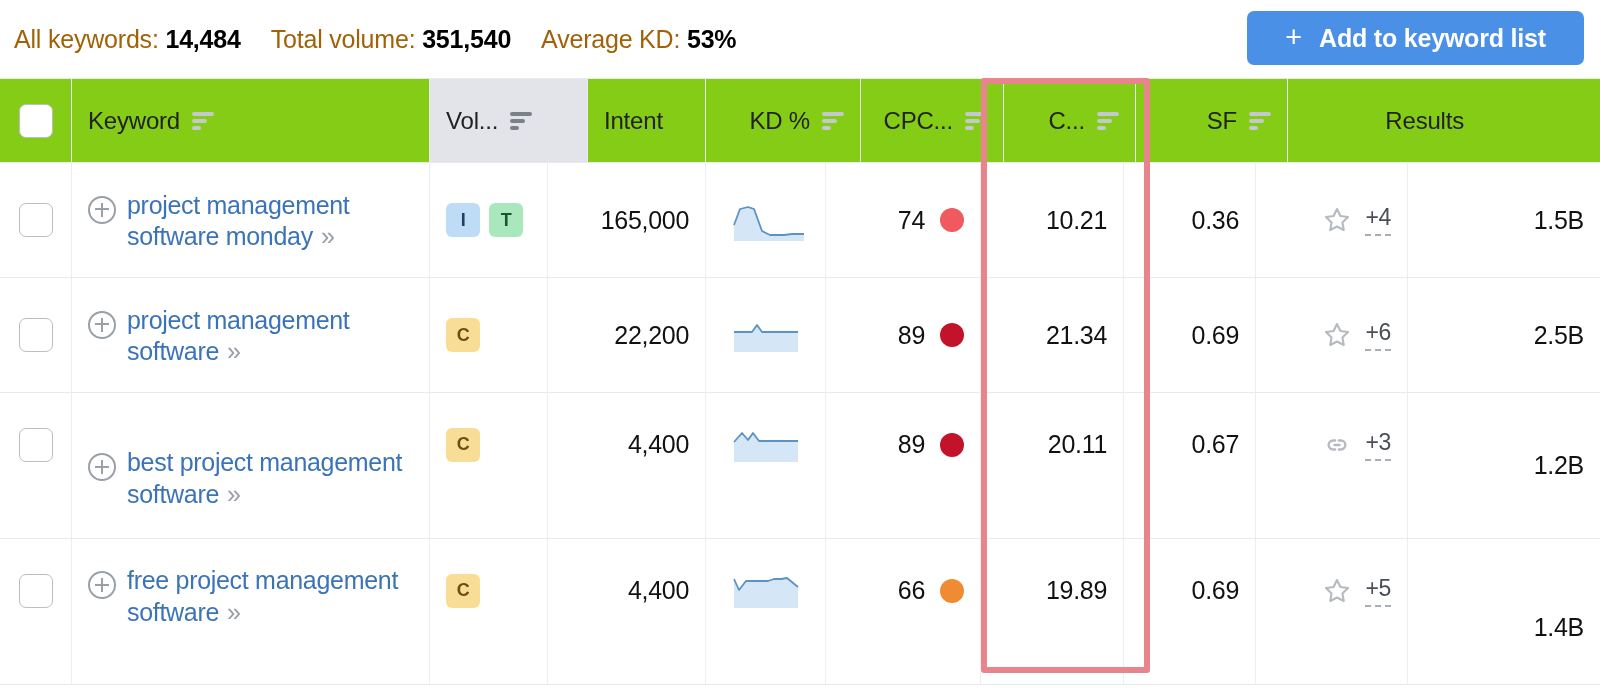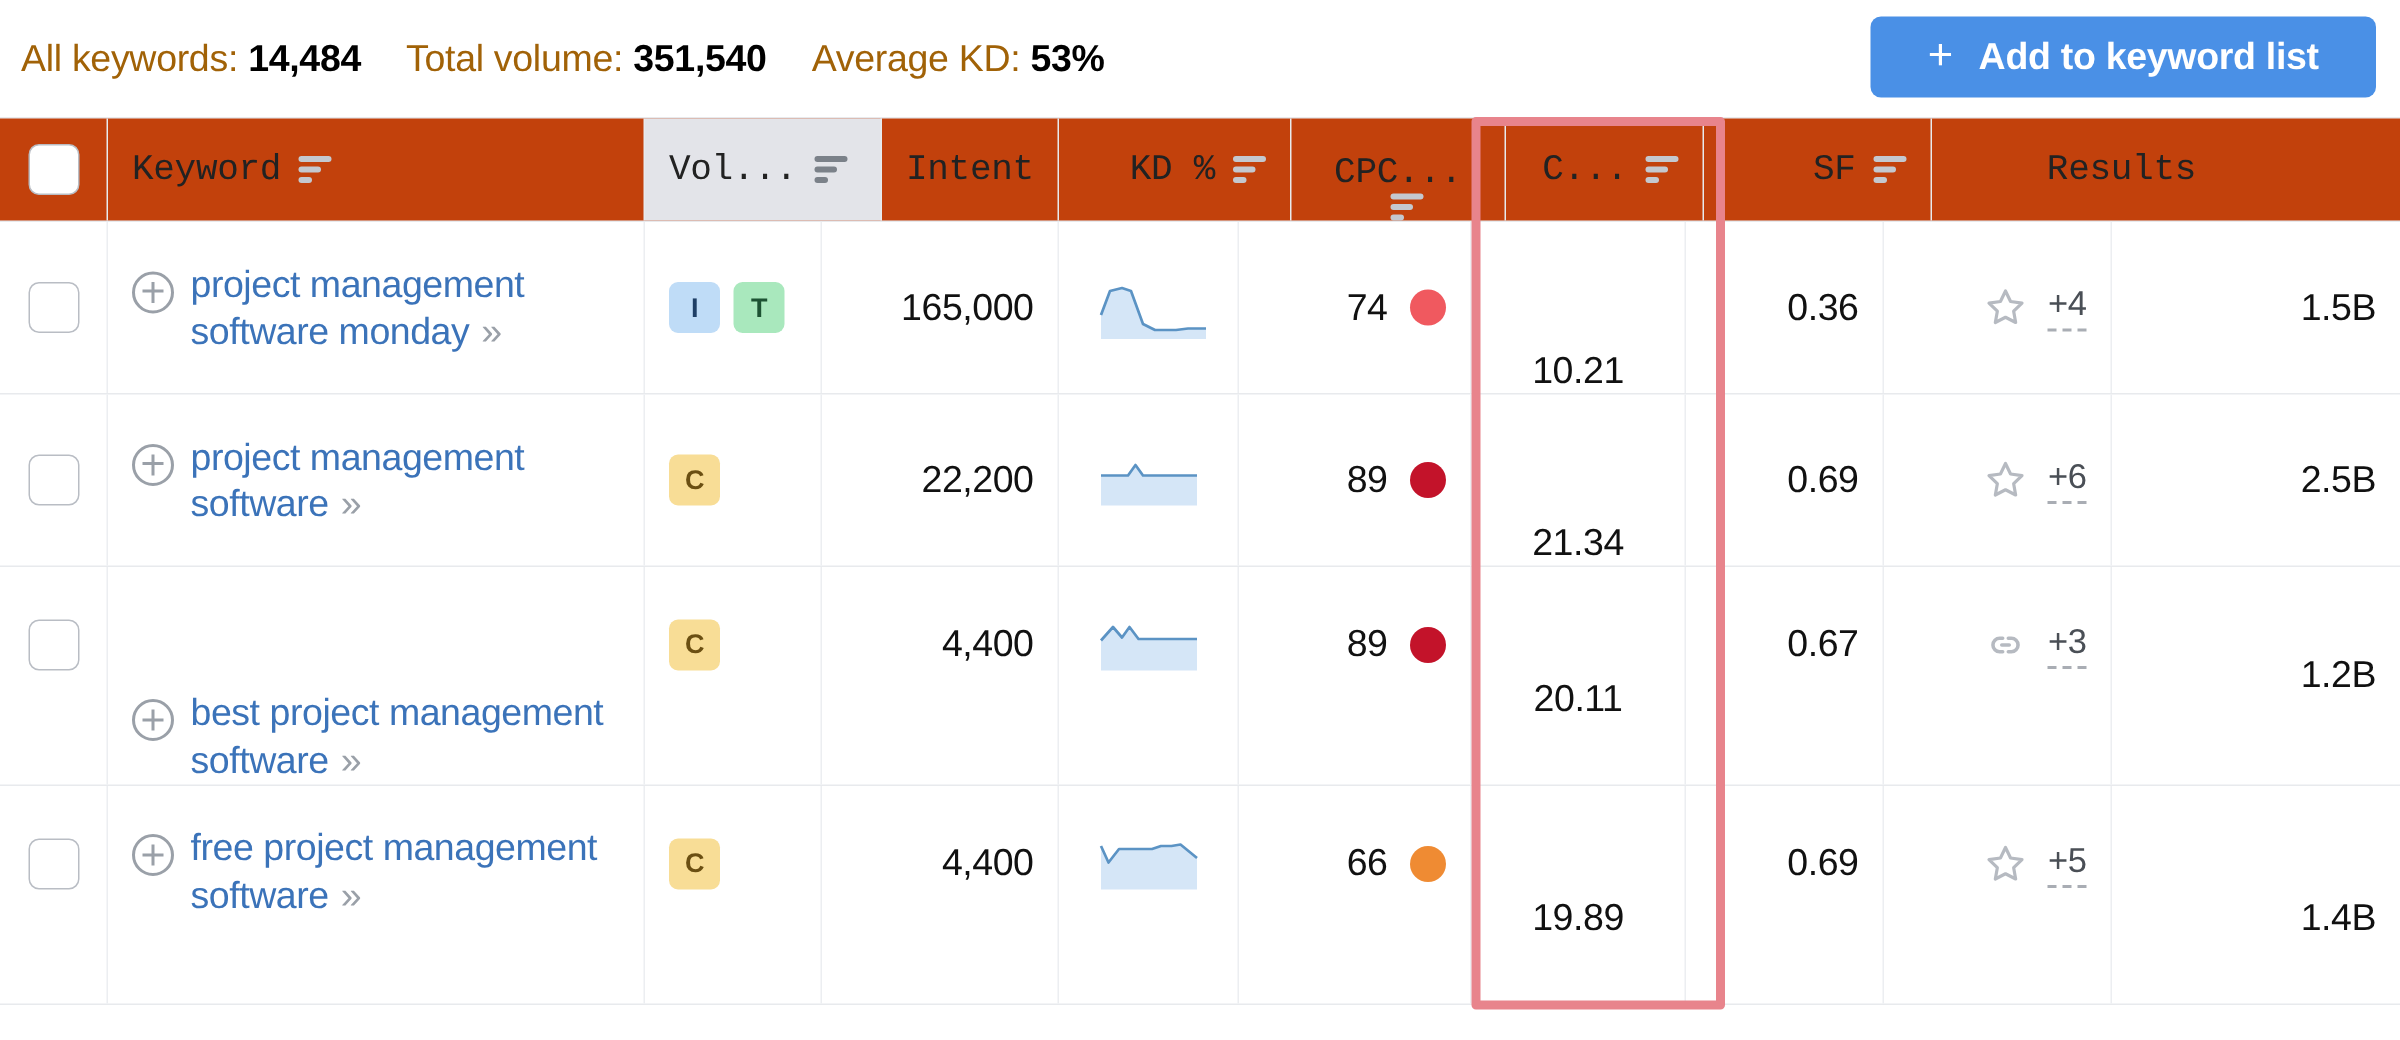--- a/index.html
+++ b/index.html
@@ -35,21 +35,21 @@
   .add-btn .plus-icon {
     color: #ffffff; font-size: 29px; font-weight: 400; line-height: 1; display:block;
     transform: translateY(-1px);
   }
   .add-btn .add-label { color: #ffffff; font-size: 25px; font-weight: 700; white-space: nowrap; letter-spacing: -0.2px; }
 
   
   .table { position: absolute; left: 0; top: 78px; width: 1600px; }
   .row { display: flex; width: 1600px; }
 
-  .thead .row { height: 70px; background: #c2410c; border-top: 1px solid #e8eaed; border-bottom: 1px solid #e8eaed; font-family: Liberation Mono, monospace; }
+  .thead .row { height: 85px; background: #84cc16; border-top: 1px solid #e8eaed; border-bottom: 1px solid #e8eaed; }
   .th {
     display: flex; align-items: center; height: 100%;
     border-right: 1px solid #e8eaed;
     padding: 0 16px; font-size: 24px; color: #222; letter-spacing: -0.2px;
   }
   .th.right { justify-content: flex-end; }
   .th.left { justify-content: flex-start; }
   .th.vol-col { background: #e3e4e9; }
   .th-label { white-space: nowrap; }
   .sort-icon { display: inline-block; margin-left: 12px; width: 22px; height: 18px; flex: none; }
@@ -59,21 +59,21 @@
   .sort-icon span:nth-child(3){ width: 9px; margin-bottom:0; }
   .sort-icon.dark span { background: #7b8189; }
 
   
   .c-check   { width: 72px;  justify-content: center; padding: 0; }
   .c-keyword { width: 358px; }
   .c-intent  { width: 118px; }
   .c-vol     { width: 158px; }
   .c-trend   { width: 120px; }
   .c-kd      { width: 155px; }
-  .c-cpc     { width: 143px; flex-direction: column; }
+  .c-cpc     { width: 143px; }
   .c-com     { width: 132px; }
   .c-sf      { width: 152px; }
   .c-results { width: 192px; border-right: none; }
 
   .tbody .row { border-bottom: 1px solid #e8eaed; }
   .td {
     display: flex; align-items: center;
     border-right: 1px solid #eceef1;
     padding: 0 16px; font-size: 25px; color: #111; letter-spacing: -0.3px;
   }
@@ -320,21 +320,21 @@
             <span class="sf-count">+6</span>
           </div>
         </div>
         <div class="td c-results right">2.5B</div>
       </div>
 
       <div class="row" style="height:146px">
         <div class="td c-check center" style="align-items:center">
           <span class="checkbox" style="margin-bottom:42px"></span>
         </div>
-        <div class="td c-keyword" style="align-items:flex-end; padding-top:24px">
+        <div class="td c-keyword" style="align-items:center; padding-top:24px">
           <div class="kw-wrap">
             <span class="plus-circle"></span>
             <span class="kw-text"><span>best project management software</span><span class="kw-chev">»</span></span>
           </div>
         </div>
         <div class="td c-intent" style="align-items:center">
           <div class="intent-wrap" style="margin-bottom:42px">
             <span class="intent-badge intent-C">C</span>
           </div>
         </div>

